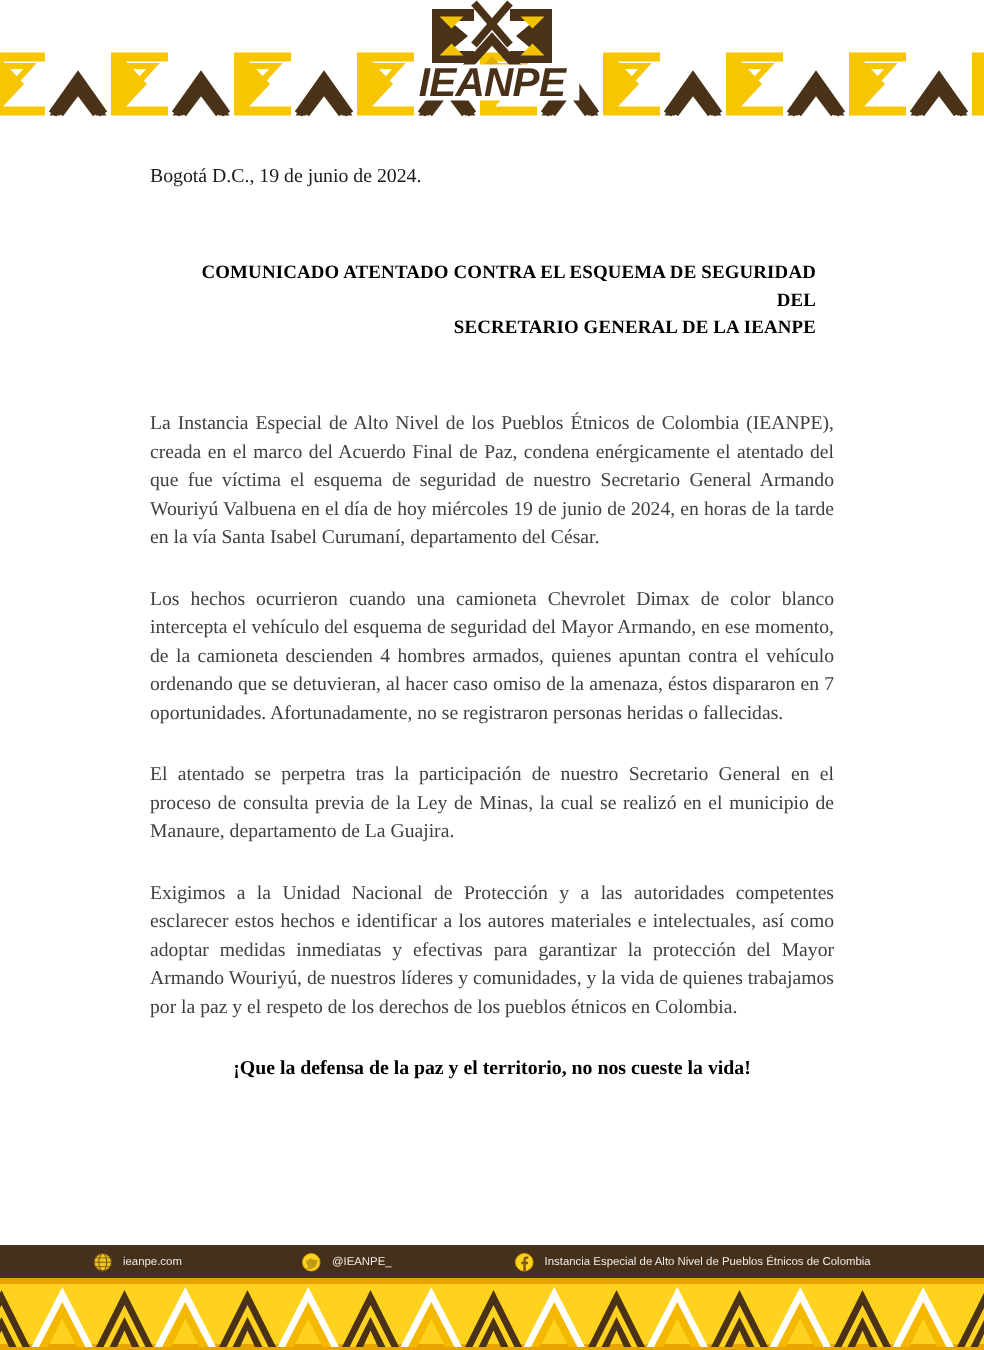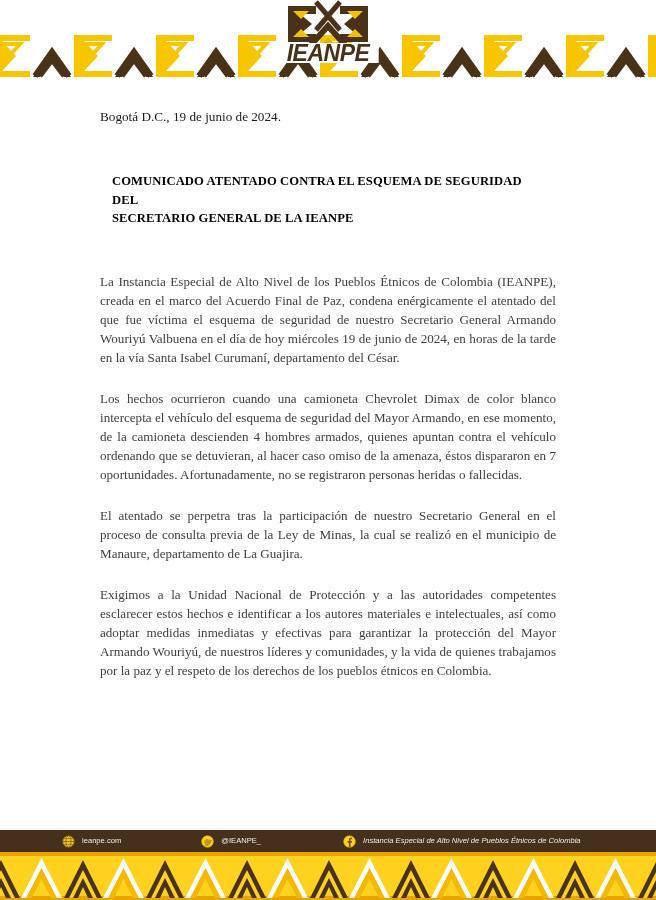--- a/index.html
+++ b/index.html
@@ -60,21 +60,21 @@
   }
 
   .logo-wordmark {
     position: absolute;
     left: 50%;
     top: 42px;
     transform: translateX(-50%);
     font-family: "Liberation Sans", "DejaVu Sans", sans-serif;
     font-weight: bold;
     font-style: italic;
-    font-size: 23px;
+    font-size: 27px;
     letter-spacing: -0.5px;
     color: #493019;
     white-space: nowrap;
     line-height: 1;
     z-index: 4;
   }
 
   
   .logo-wordmark::before {
     content: "";
@@ -98,21 +98,21 @@
 
   .dateline {
     font-size: 13.2px;
     line-height: 1.4;
     margin-top: 22px;
     color: #1a1a1a;
   }
 
   .doc-title {
     margin-top: 46px;
-    text-align: left;
+    text-align: right;
     font-weight: bold;
     font-size: 12.6px;
     line-height: 1.45;
     letter-spacing: 0.1px;
     color: #000000;
     padding: 0 12px;
   }
   .doc-title .line { display: block; }
 
   .para {
@@ -153,21 +153,21 @@
     align-items: center;
     gap: 7px;
     color: #f2ede6;
     font-family: "Liberation Sans", "DejaVu Sans", sans-serif;
     font-size: 7.6px;
     line-height: 1;
     white-space: nowrap;
   }
   .footer-item.website  { margin-left: 62px; }
   .footer-item.social   { margin-left: 80px; }
-  .footer-item.org      { margin-left: 82px; font-style: italic; }
+  .footer-item.org      { margin-left: 82px; }
 
   .footer-icon {
     width: 13px;
     height: 13px;
     flex: 0 0 13px;
     display: block;
   }
 
   .footer-bottom-pattern {
     position: absolute;
@@ -242,20 +242,21 @@
     <div class="doc-title">
       <span class="line">COMUNICADO ATENTADO CONTRA EL ESQUEMA DE SEGURIDAD DEL</span>
       <span class="line">SECRETARIO GENERAL DE LA IEANPE</span>
     </div>
 
     <p class="para first">La Instancia Especial de Alto Nivel de los Pueblos Étnicos de Colombia (IEANPE), creada en el marco del Acuerdo Final de Paz, condena enérgicamente el atentado del que fue víctima el esquema de seguridad de nuestro Secretario General Armando Wouriyú Valbuena en el día de hoy miércoles 19 de junio de 2024, en horas de la tarde en la vía Santa Isabel Curumaní, departamento del César.</p>
     <p class="para">Los hechos ocurrieron cuando una camioneta Chevrolet Dimax de color blanco intercepta el vehículo del esquema de seguridad del Mayor Armando, en ese momento, de la camioneta descienden 4 hombres armados, quienes apuntan contra el vehículo ordenando que se detuvieran, al hacer caso omiso de la amenaza, éstos dispararon en 7 oportunidades. Afortunadamente, no se registraron personas heridas o fallecidas.</p>
     <p class="para">El atentado se perpetra tras la participación de nuestro Secretario General en el proceso de consulta previa de la Ley de Minas, la cual se realizó en el municipio de Manaure, departamento de La Guajira.</p>
     <p class="para">Exigimos a la Unidad Nacional de Protección y a las autoridades competentes esclarecer estos hechos e identificar a los autores materiales e intelectuales, así como adoptar medidas inmediatas y efectivas para garantizar la protección del Mayor Armando Wouriyú, de nuestros líderes y comunidades, y la vida de quienes trabajamos por la paz y el respeto de los derechos de los pueblos étnicos en Colombia.</p>
 
+    <div class="slogan">¡Que la defensa de la paz y el territorio, no nos cueste la vida!</div>
   </div>
 
   <div class="footer-bar">
 
     <div class="footer-item website">
       <svg class="footer-icon" viewBox="0 0 20 20">
         <circle cx="10" cy="10" r="9" fill="#f0c419"></circle>
         <ellipse cx="10" cy="10" rx="4" ry="9" fill="none" stroke="#7a5a22" stroke-width="1.1"></ellipse>
         <line x1="1" y1="10" x2="19" y2="10" stroke="#7a5a22" stroke-width="1.1"></line>
         <line x1="2.5" y1="5.5" x2="17.5" y2="5.5" stroke="#7a5a22" stroke-width="0.9"></line>

